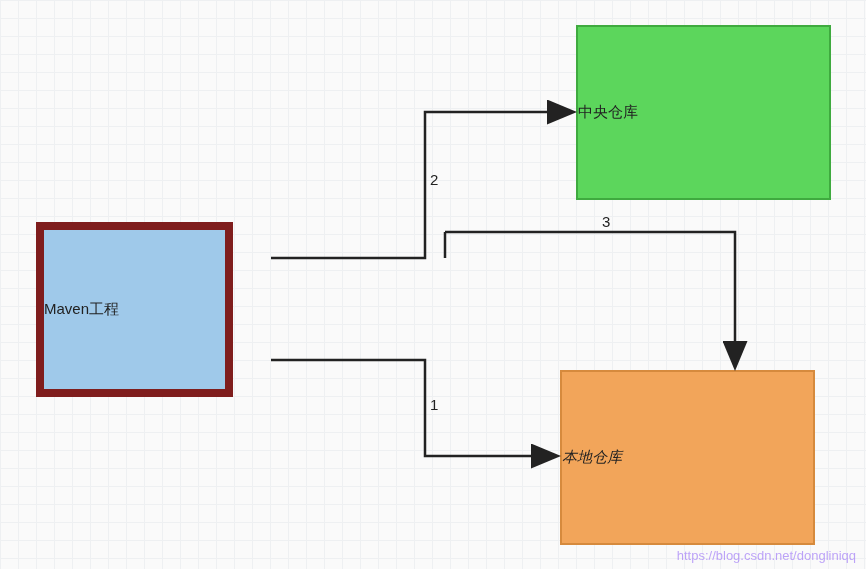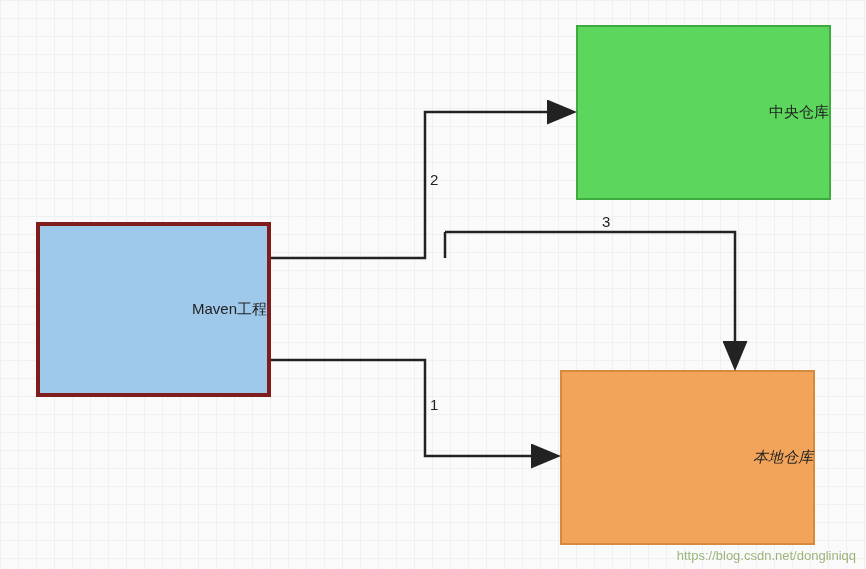--- a/index.html
+++ b/index.html
@@ -12,30 +12,30 @@
       background-image:
         linear-gradient(#eef0f2 1px, transparent 1px),
         linear-gradient(90deg, #eef0f2 1px, transparent 1px);
       background-size: 18px 18px;
       overflow: hidden;
     }
     .box {
       position: absolute;
       display: flex;
       align-items: center;
-      justify-content: flex-end;
+      justify-content: flex-start;
       font-size: 15px;
       color: #222;
       border-style: solid;
     }
     .maven {
       left: 36px; top: 222px;
-      width: 235px; height: 175px;
+      width: 197px; height: 175px;
       background: #9fc9ea;
-      border: 4px solid #7f1d1d;
+      border: 8px solid #7f1d1d;
     }
     .central {
       left: 576px; top: 25px;
       width: 255px; height: 175px;
       background: #5cd65c;
       border: 2px solid #3faa3f;
     }
     .local {
       left: 560px; top: 370px;
       width: 255px; height: 175px;
@@ -51,21 +51,21 @@
     }
     .edge-label {
       font-size: 15px;
       fill: #222;
       font-family: inherit;
     }
     .watermark {
       position: absolute;
       right: 10px; bottom: 6px;
       font-size: 13px;
-      color: #4d7c0f;
+      color: #8b5cf6;
       opacity: 0.55;
       font-family: Arial, sans-serif;
     }
   </style>
 </head>
 <body>
 
 <div class="box maven">
   <span>Maven工程</span>
 </div>

